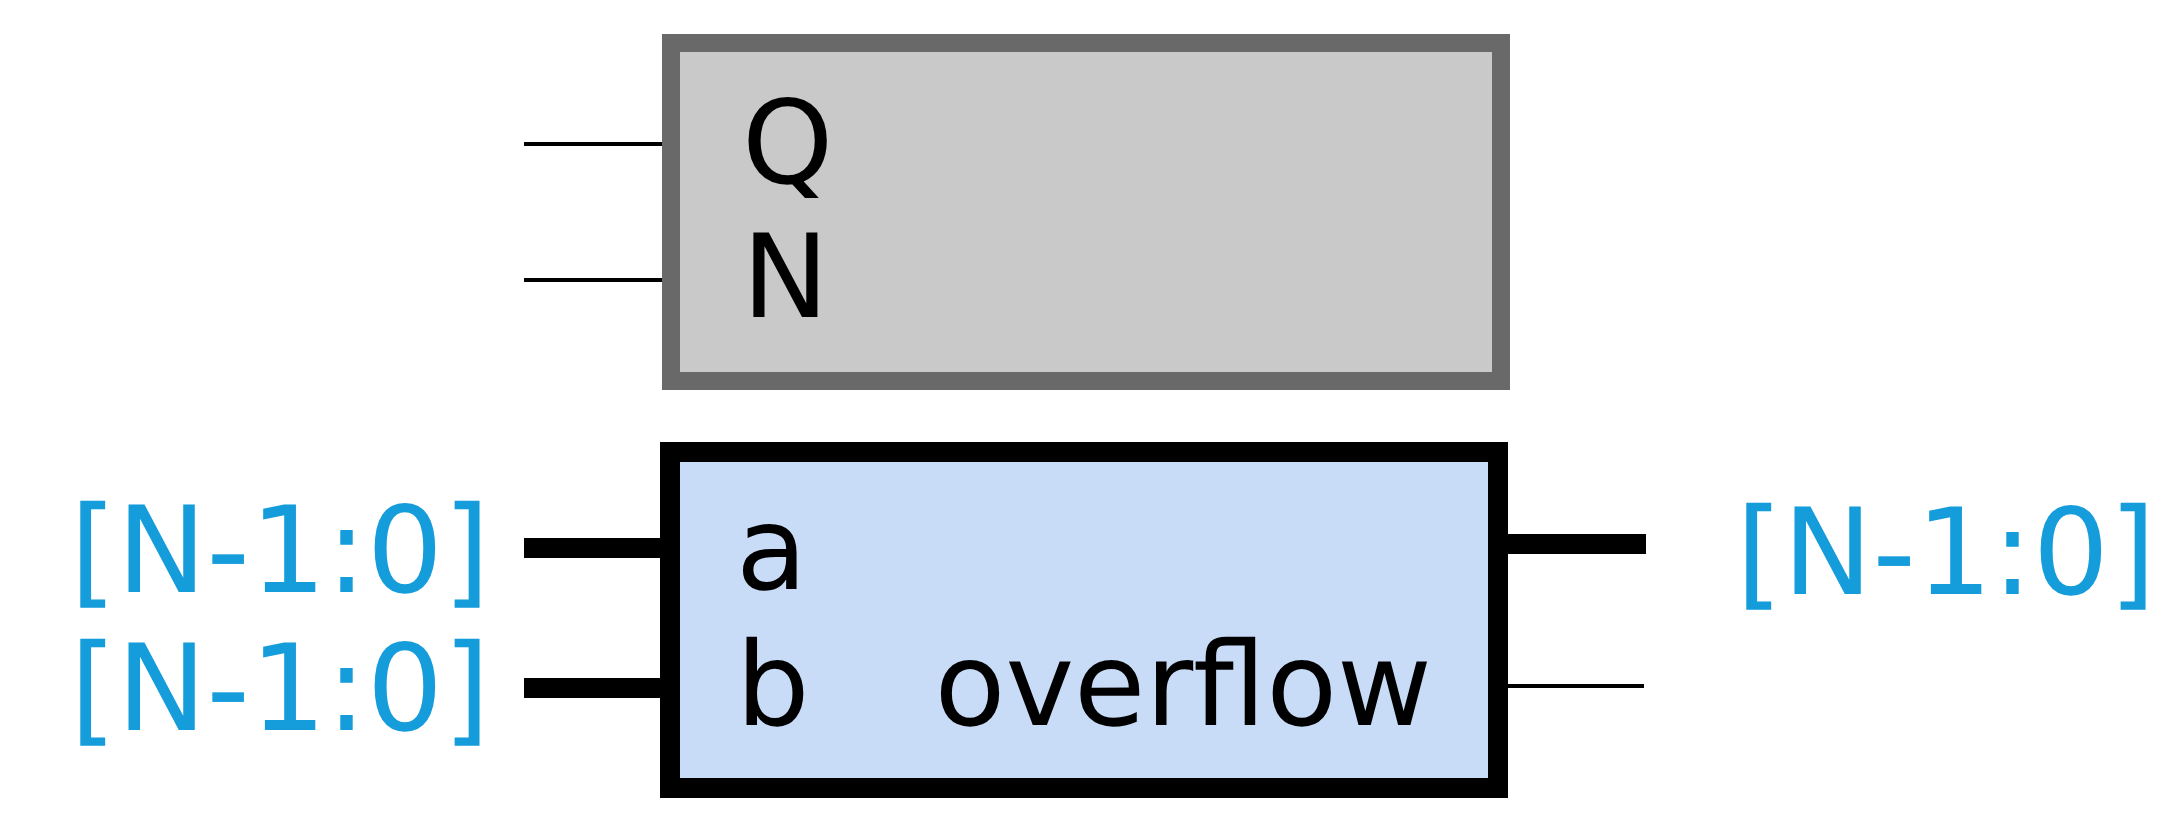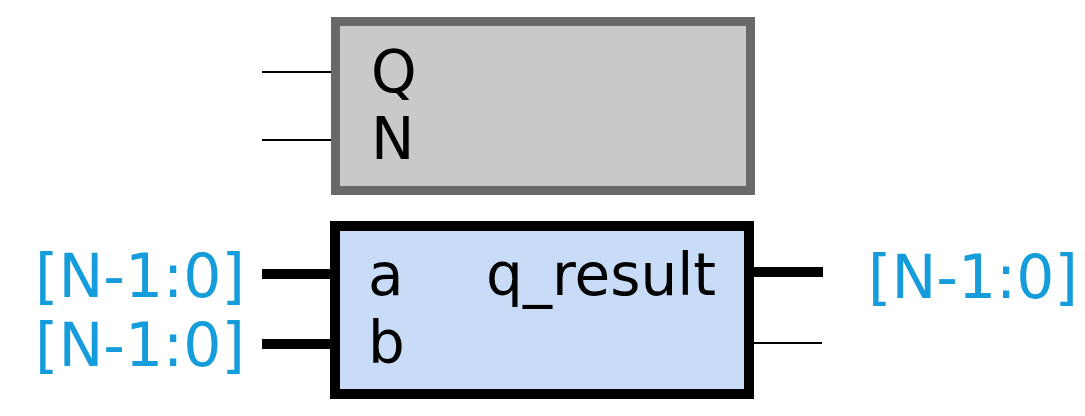--- a/index.html
+++ b/index.html
@@ -74,19 +74,19 @@
 
   <div class="wire wire-thick" style="left:262px; top:269px; width:68px;"></div>
   <div class="wire wire-thick" style="left:262px; top:339px; width:68px;"></div>
 
   <div class="wire wire-thick" style="left:753px; top:267px; width:70px;"></div>
   <div class="wire wire-thin" style="left:753px; top:342px; width:69px;"></div>
 
   <div class="block module-block" style="background-color: rgb(201, 220, 247); border-color: rgb(0, 0, 0);"></div>
   <span class="port-label" style="left:368px; top:277px;">a</span>
   <span class="port-label" style="left:368px; top:345px;">b</span>
-  <span class="port-label port-right" style="right:369px; top:277px;">q_result</span>
+  <span class="port-label port-right" style="right:369px; top:345px;">overflow</span>
 
   <span class="bus-label" style="left: 35px; top: 277px; color: rgb(20, 156, 219);">[N-1:0]</span>
   <span class="bus-label" style="left: 35px; top: 346px; color: rgb(20, 156, 219);">[N-1:0]</span>
   <span class="bus-label" style="left: 868px; top: 278px; color: rgb(20, 156, 219);">[N-1:0]</span>
 
 </div>
 
 </body></html>

